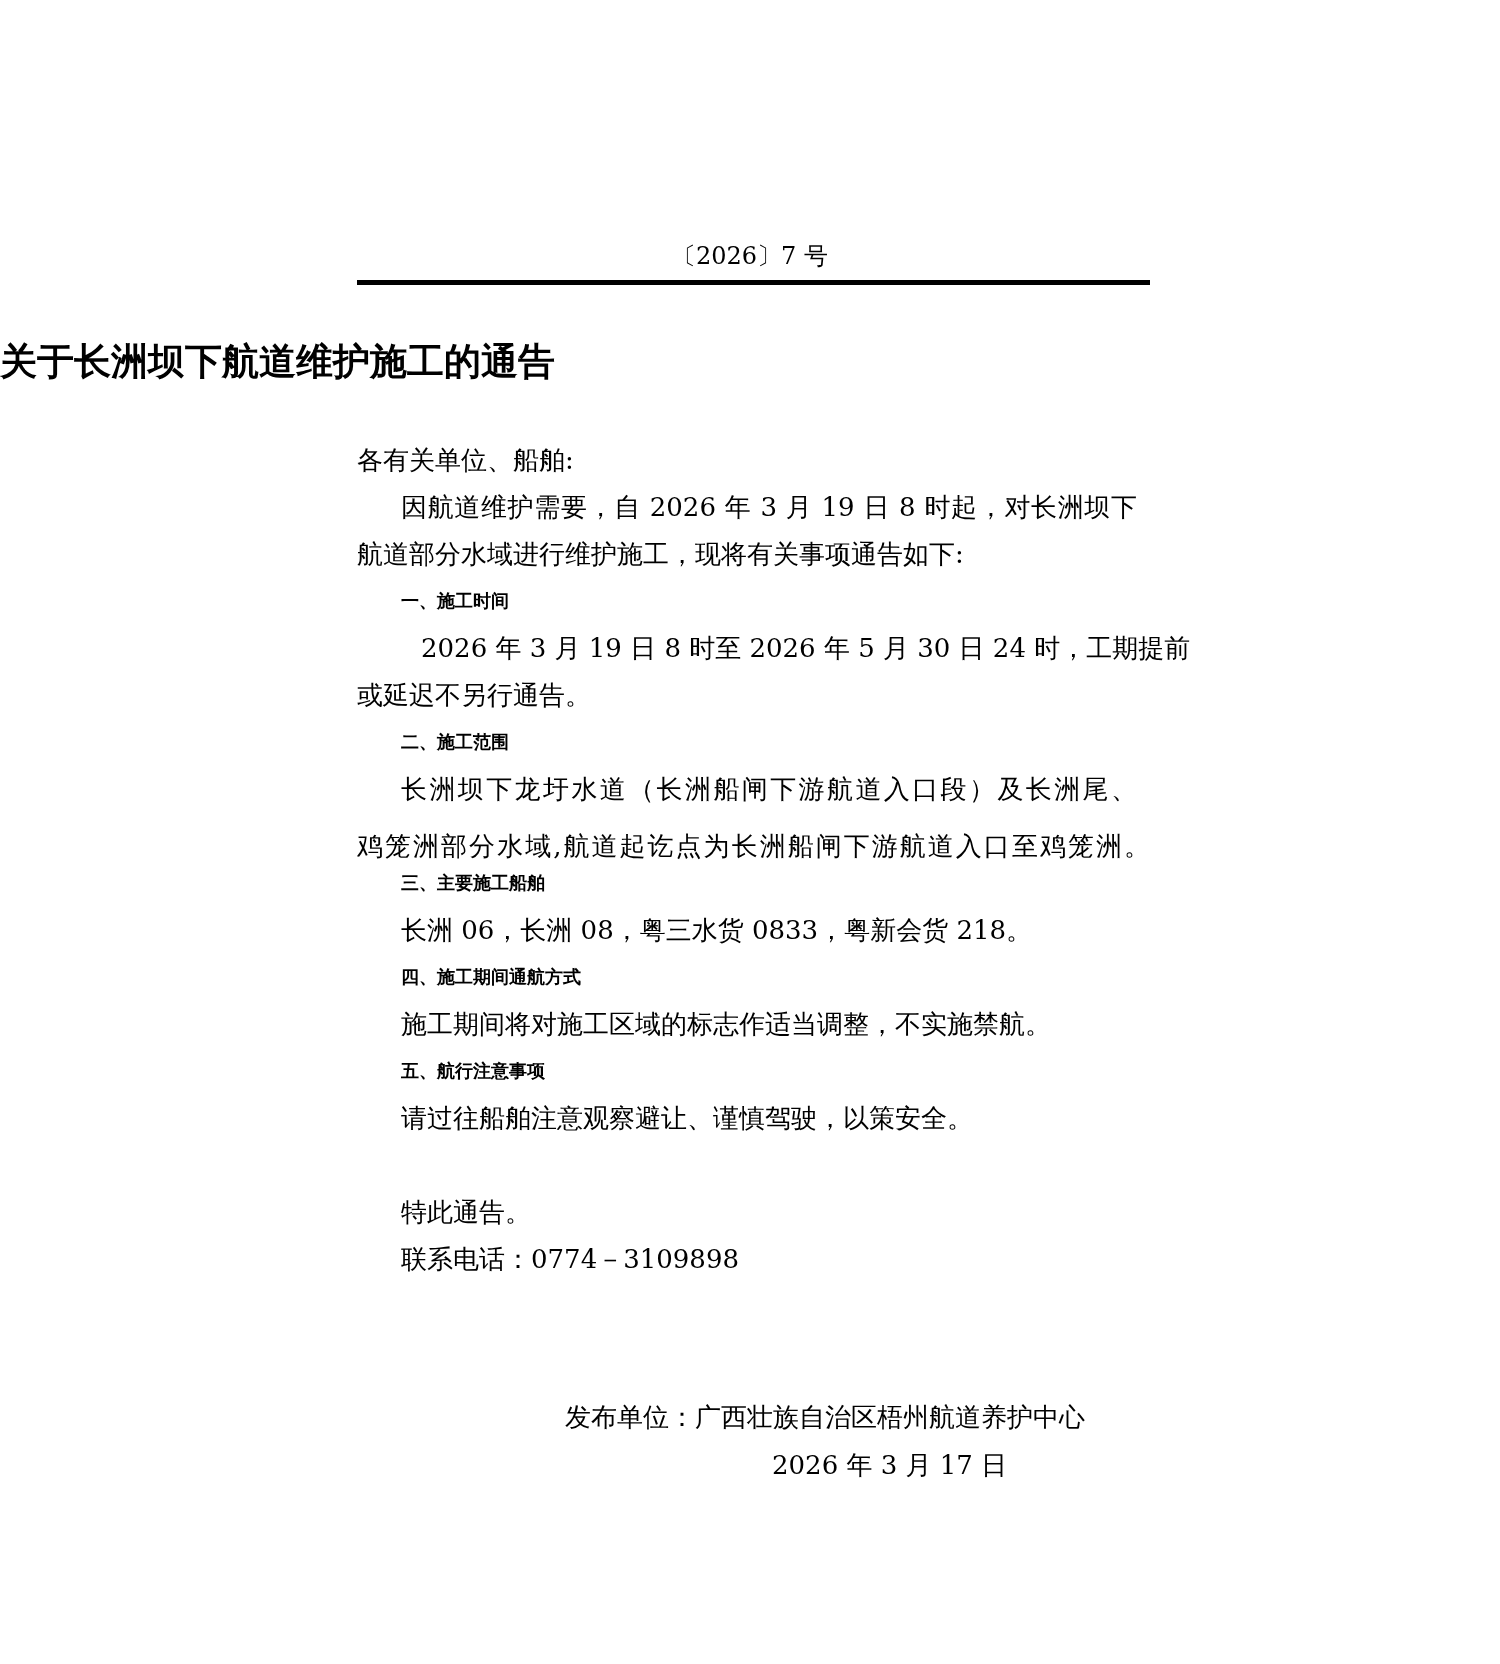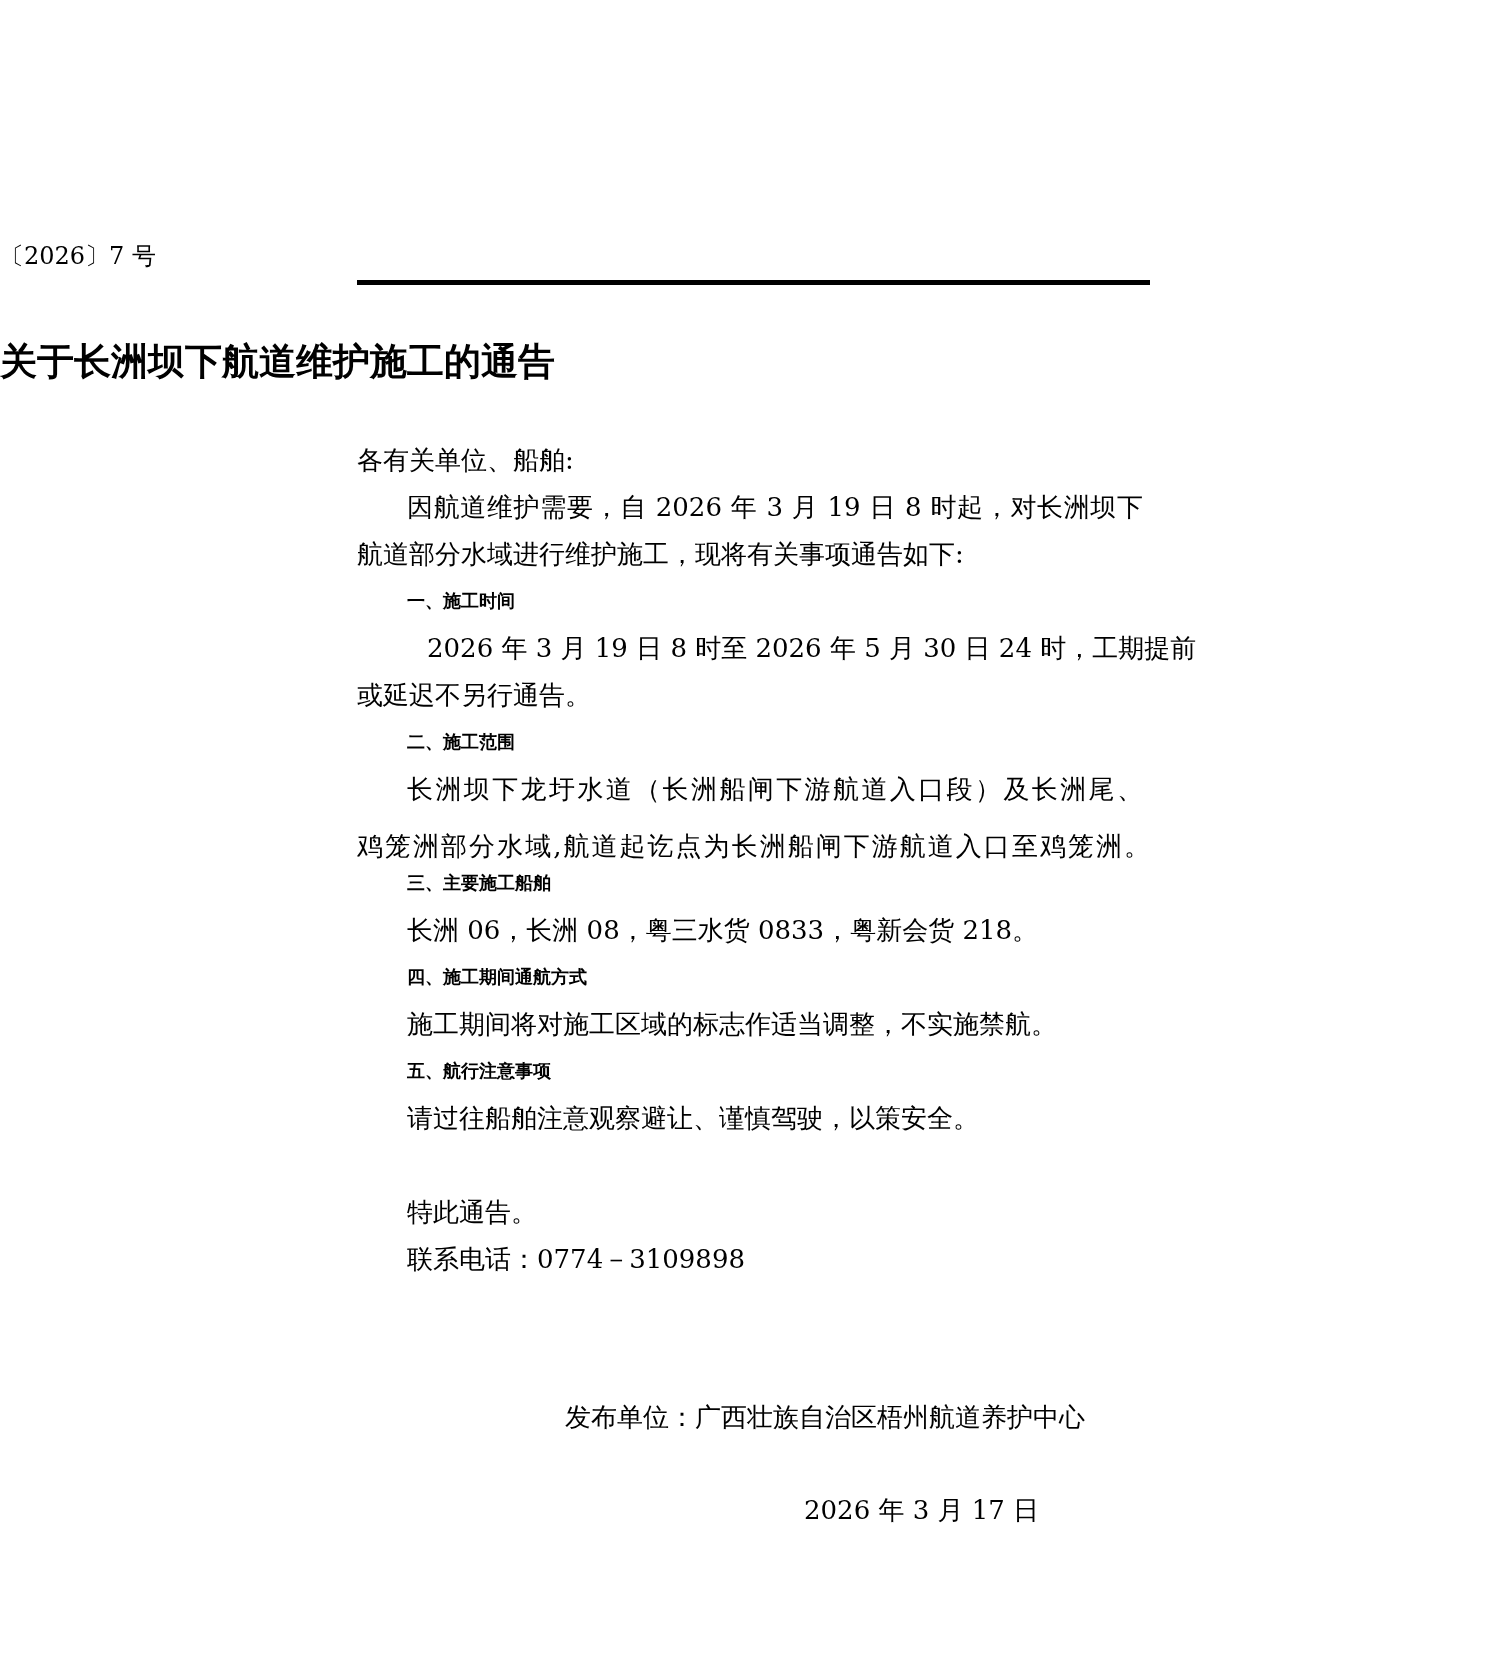--- a/index.html
+++ b/index.html
@@ -2,28 +2,28 @@
 <html><head>
   <meta charset="utf-8">
   <style>
     html, body { margin: 0; padding: 0; background: #ffffff; }
     body { width: 1500px; height: 1664px; position: relative; overflow: hidden;
            font-family: "DejaVu Serif", "Liberation Serif", serif; color: #000; }
     .page { position: absolute; left: 0; top: 0; width: 1500px; height: 1664px; background: #fff; }
     .masthead { position: absolute; left: 0; width: 1500px; text-align: center; top: 143px;
                 font-family: "DejaVu Serif", serif; font-weight: bold; font-size: 70px; line-height: 86px;
                 letter-spacing: 2px; }
-    .docno { position: absolute; left: 0; width: 1500px; text-align: left; top: 240px;
+    .docno { position: absolute; left: 0; width: 1500px; text-align: center; top: 240px;
              font-size: 24px; line-height: 32px; }
     .rule { position: absolute; left: 357px; top: 280px; width: 793px; height: 5px; background: #000; }
     .title { position: absolute; left: 0; width: 1500px; text-align: left; top: 336px;
              font-family: "DejaVu Serif", serif; font-weight: bold; font-size: 37px; line-height: 50px; }
     .body { position: absolute; left: 357px; top: 440px; width: 793px; font-size: 26px; }
     .line { position: absolute; left: 0; height: 40px; line-height: 40px; white-space: nowrap; }
-    .indent { left: 50px; }
+    .indent { left: 44px; }
     .heading { font-family: "DejaVu Sans", sans-serif; font-weight: bold; font-size: 18px; }
     .justify { width: 793px; text-align: justify; text-align-last: justify; margin-top: 10px; }
     .sign { position: absolute; font-size: 26px; line-height: 40px; white-space: nowrap; }
   </style>
 </head>
 <body>
 
 <div class="page">
   <div class="docno">〔2026〕7 号</div>
   <div class="rule"></div>
@@ -49,14 +49,14 @@
     <div class="line indent" style="top:564px">施工期间将对施工区域的标志作适当调整，不实施禁航。</div>
 
     <div class="line indent heading" style="top:611px">五、航行注意事项</div>
     <div class="line indent" style="top:658px">请过往船舶注意观察避让、谨慎驾驶，以策安全。</div>
 
     <div class="line indent" style="top:752px">特此通告。</div>
     <div class="line indent" style="top:799px">联系电话：0774－3109898</div>
   </div>
 
   <div class="sign" style="left:565px; top:1397px;">发布单位：广西壮族自治区梧州航道养护中心</div>
-  <div class="sign" style="left:804px; top:1445px;margin-top:45px;">2026 年 3 月 17 日</div>
+  <div class="sign" style="left:772px; top:1445px;">2026 年 3 月 17 日</div>
 </div>
 
 </body></html>

